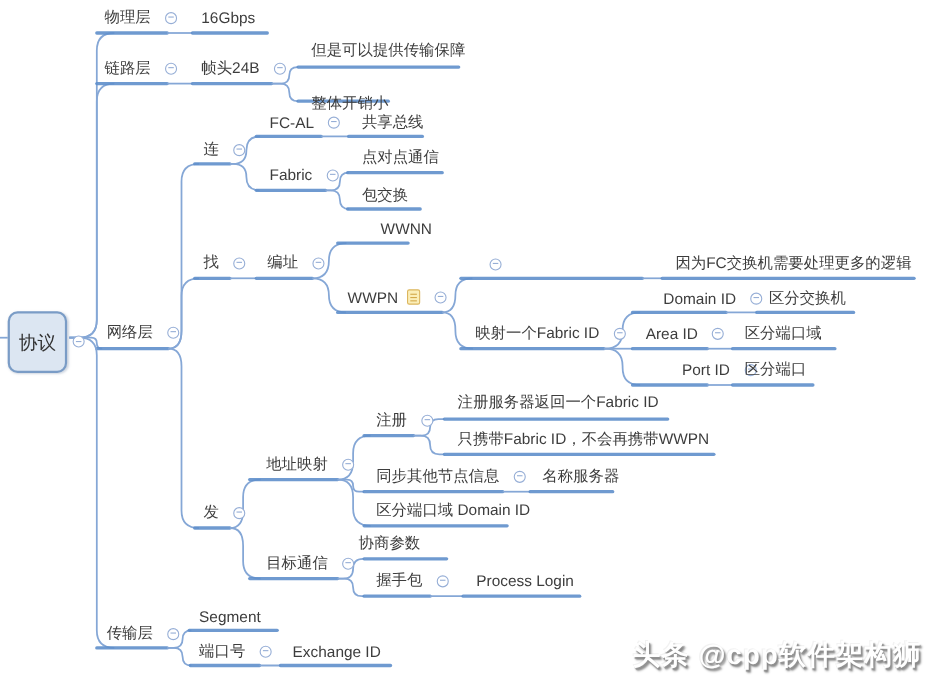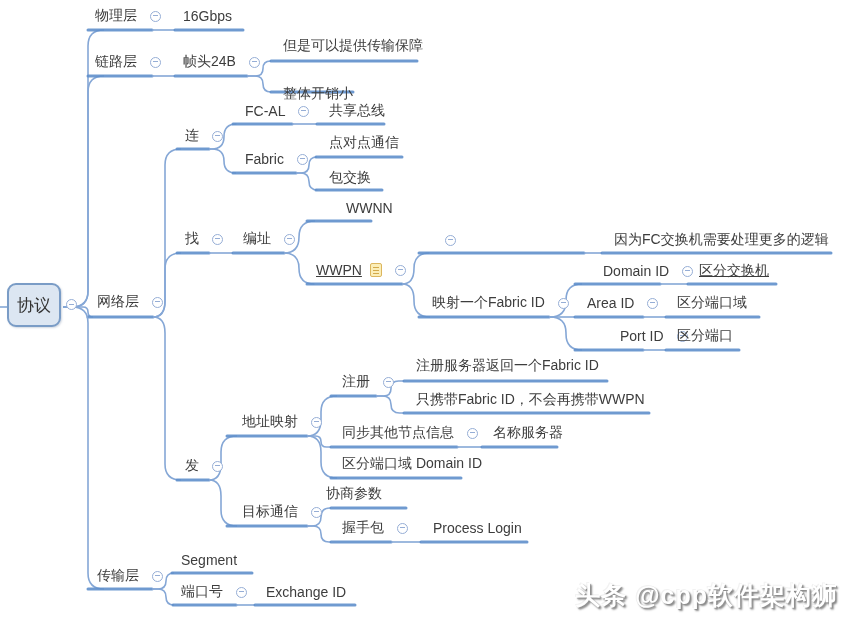--- a/index.html
+++ b/index.html
@@ -128,21 +128,21 @@
       <path d="M63 307 L72 307 Q88 307 88 323 L88 573 Q88 589 104 589 L104 589" stroke="#85a7d6" stroke-width="1.6" fill="none"></path>
       <line x1="88" y1="589" x2="152" y2="589" stroke="#5f8fcb" stroke-width="3" stroke-linecap="round" opacity="0.9" fill="none"></line>
       <path d="M152 589 L158 589 Q166 589 166 581 L166 581 Q166 573 174 573 L174 573" stroke="#85a7d6" stroke-width="1.6" fill="none"></path>
       <line x1="172" y1="573" x2="252" y2="573" stroke="#5f8fcb" stroke-width="3" stroke-linecap="round" opacity="0.9" fill="none"></line>
       <path d="M152 589 L158 589 Q166 589 166 597 L166 597 Q166 605 174 605 L174 605" stroke="#85a7d6" stroke-width="1.6" fill="none"></path>
       <line x1="173" y1="605" x2="236" y2="605" stroke="#5f8fcb" stroke-width="3" stroke-linecap="round" opacity="0.9" fill="none"></line>
       <path d="M236 605 L255 605" stroke="#85a7d6" stroke-width="1.6" fill="none"></path>
       <line x1="255" y1="605" x2="355" y2="605" stroke="#5f8fcb" stroke-width="3" stroke-linecap="round" opacity="0.9" fill="none"></line>
     </svg>
   <div id="nodes">
-      <div class="root-topic" style="left: 7px; top: 283px; width: 54px; height: 44px;">
+      <div class="root-topic" style="left: 7px; top: 283px; width: 54px; height: 56px;">
         <span class="lbl">协议</span>
         <span class="collapse root-collapse"></span>
       </div>
       <div class="topic" style="left: 95px; top: 6px;">
         <span class="lbl">物理层</span>
         <span class="collapse"></span>
       </div>
       <div class="topic" style="left: 183px; top: 6px;">
         <span class="lbl">16Gbps</span>
       </div>
@@ -189,40 +189,40 @@
         <span class="lbl">找</span>
         <span class="collapse"></span>
       </div>
       <div class="topic" style="left: 243px; top: 229px;">
         <span class="lbl">编址</span>
         <span class="collapse"></span>
       </div>
       <div class="topic" style="left: 316px; top: 198px; margin-left: 30px;">
         <span class="lbl">WWNN</span>
       </div>
-      <div class="topic" style="left: 316px; top: 260px; text-decoration: underline;">
+      <div class="topic" style="left: 316px; top: 260px;">
         <span class="lbl">WWPN</span>
         <span class="note"></span>
         <span class="collapse"></span>
       </div>
       <div class="topic" style="left: 432px; top: 230px;">
         <span class="collapse"></span>
       </div>
       <div class="topic" style="left: 614px; top: 230px;">
         <span class="lbl">因为FC交换机需要处理更多的逻辑</span>
       </div>
       <div class="topic" style="left: 432px; top: 293px;">
         <span class="lbl">映射一个Fabric ID</span>
         <span class="collapse"></span>
       </div>
       <div class="topic" style="left: 587px; top: 261px; margin-left: 16px;">
         <span class="lbl">Domain ID</span>
         <span class="collapse"></span>
       </div>
-      <div class="topic" style="left: 699px; top: 261px; text-decoration: underline;">
+      <div class="topic" style="left: 699px; top: 261px;">
         <span class="lbl">区分交换机</span>
       </div>
       <div class="topic" style="left: 587px; top: 293px;">
         <span class="lbl">Area ID</span>
         <span class="collapse"></span>
       </div>
       <div class="topic" style="left: 677px; top: 293px;">
         <span class="lbl">区分端口域</span>
       </div>
       <div class="topic" style="left: 587px; top: 326px; margin-left: 33px;">

